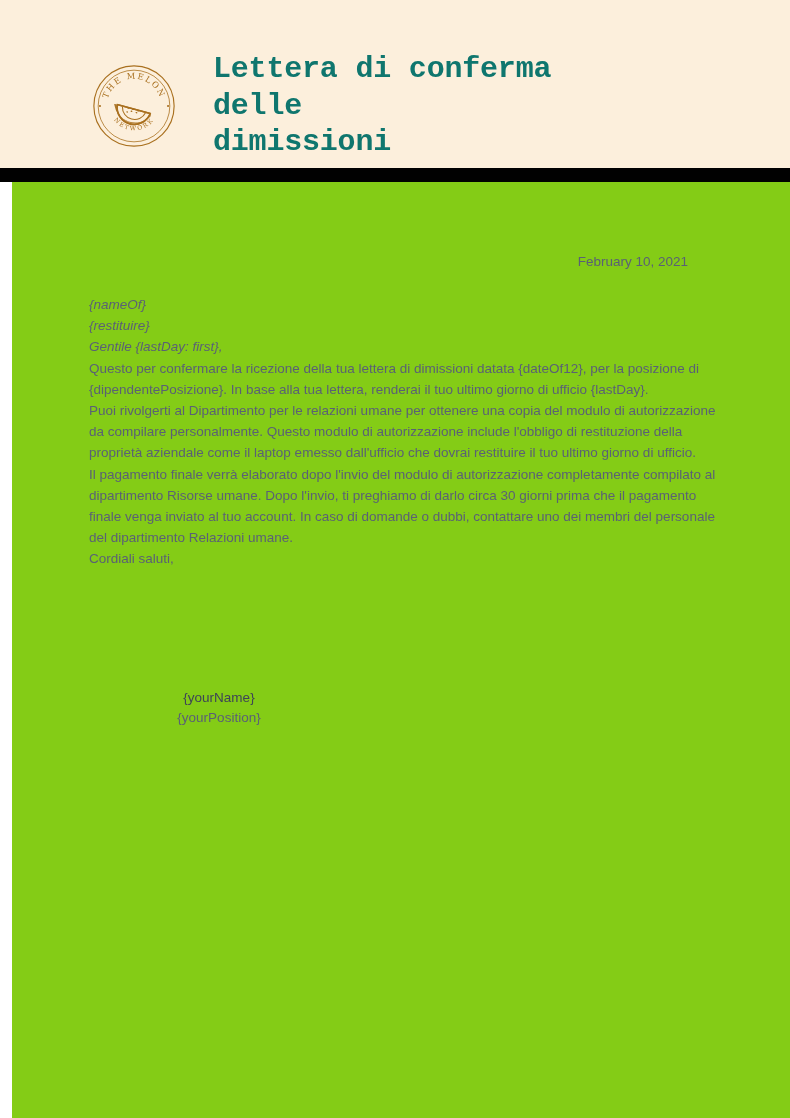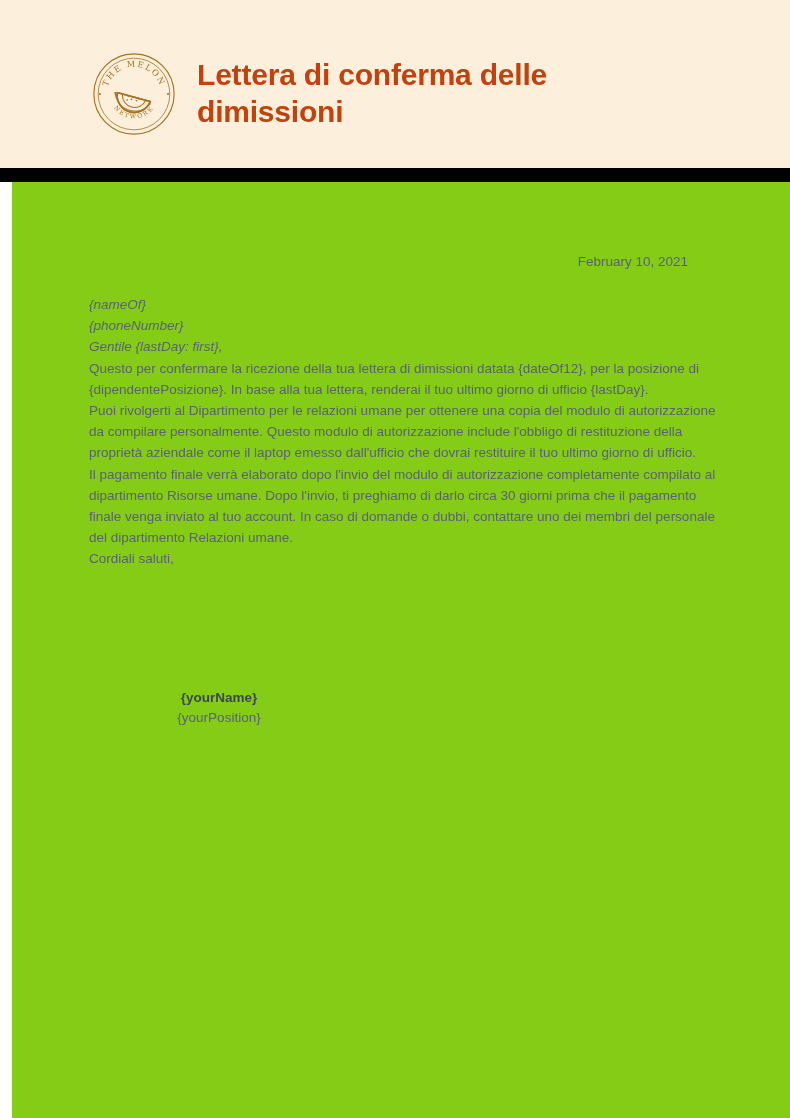--- a/index.html
+++ b/index.html
@@ -38,23 +38,23 @@
     height: 86px;
     flex: 0 0 86px;
     position: relative;
   }
   .logo-badge svg {
     display: block;
     width: 86px;
     height: 86px;
   }
   .doc-title {
-    margin-left: 20px;
-    color: #c2410c;
-    font-family: Liberation Sans, sans-serif;
+    margin-left: 36px;
+    color: #0f766e;
+    font-family: Liberation Mono, monospace;
     font-size: 30px;
     font-weight: bold;
     line-height: 1.22;
     letter-spacing: -0.2px;
     max-width: 420px;
     white-space: pre-line;
   }
 
   .header-rule {
     position: absolute;
@@ -104,21 +104,21 @@
     position: absolute;
     left: 77px;
     top: 506px;
     width: 260px;
     color: #4b5163;
     font-size: 13.5px;
     line-height: 1.45;
     text-align: center;
   }
   .signature .sig-name {
-    font-weight: bold;
+    font-weight: normal;
     color: #3e4457;
   }
   .signature .sig-position {
     font-weight: normal;
     color: #5a6175;
   }
 </style>
 </head>
 <body>
 
@@ -169,21 +169,21 @@
 </div>
 
 <div class="header-rule"></div>
 
 <div class="sheet">
 
   <div class="date-line">February 10, 2021</div>
 
   <div class="letter-body">
     <p class="addr-line">{nameOf}</p>
-    <p class="addr-line">{phoneNumber}</p>
+    <p class="addr-line">{restituire}</p>
     <p class="addr-line">Gentile {lastDay: first},</p>
     <p>Questo per confermare la ricezione della tua lettera di dimissioni datata {dateOf12}, per la posizione di {dipendentePosizione}. In base alla tua lettera, renderai il tuo ultimo giorno di ufficio {lastDay}.</p>
     <p>Puoi rivolgerti al Dipartimento per le relazioni umane per ottenere una copia del modulo di autorizzazione da compilare personalmente. Questo modulo di autorizzazione include l'obbligo di restituzione della proprietà aziendale come il laptop emesso dall'ufficio che dovrai restituire il tuo ultimo giorno di ufficio.</p>
     <p>Il pagamento finale verrà elaborato dopo l'invio del modulo di autorizzazione completamente compilato al dipartimento Risorse umane. Dopo l'invio, ti preghiamo di darlo circa 30 giorni prima che il pagamento finale venga inviato al tuo account. In caso di domande o dubbi, contattare uno dei membri del personale del dipartimento Relazioni umane.</p>
     <p>Cordiali saluti,</p>
   </div>
 
   <div class="signature">
     <div class="sig-name">{yourName}</div>
     <div class="sig-position">{yourPosition}</div>

